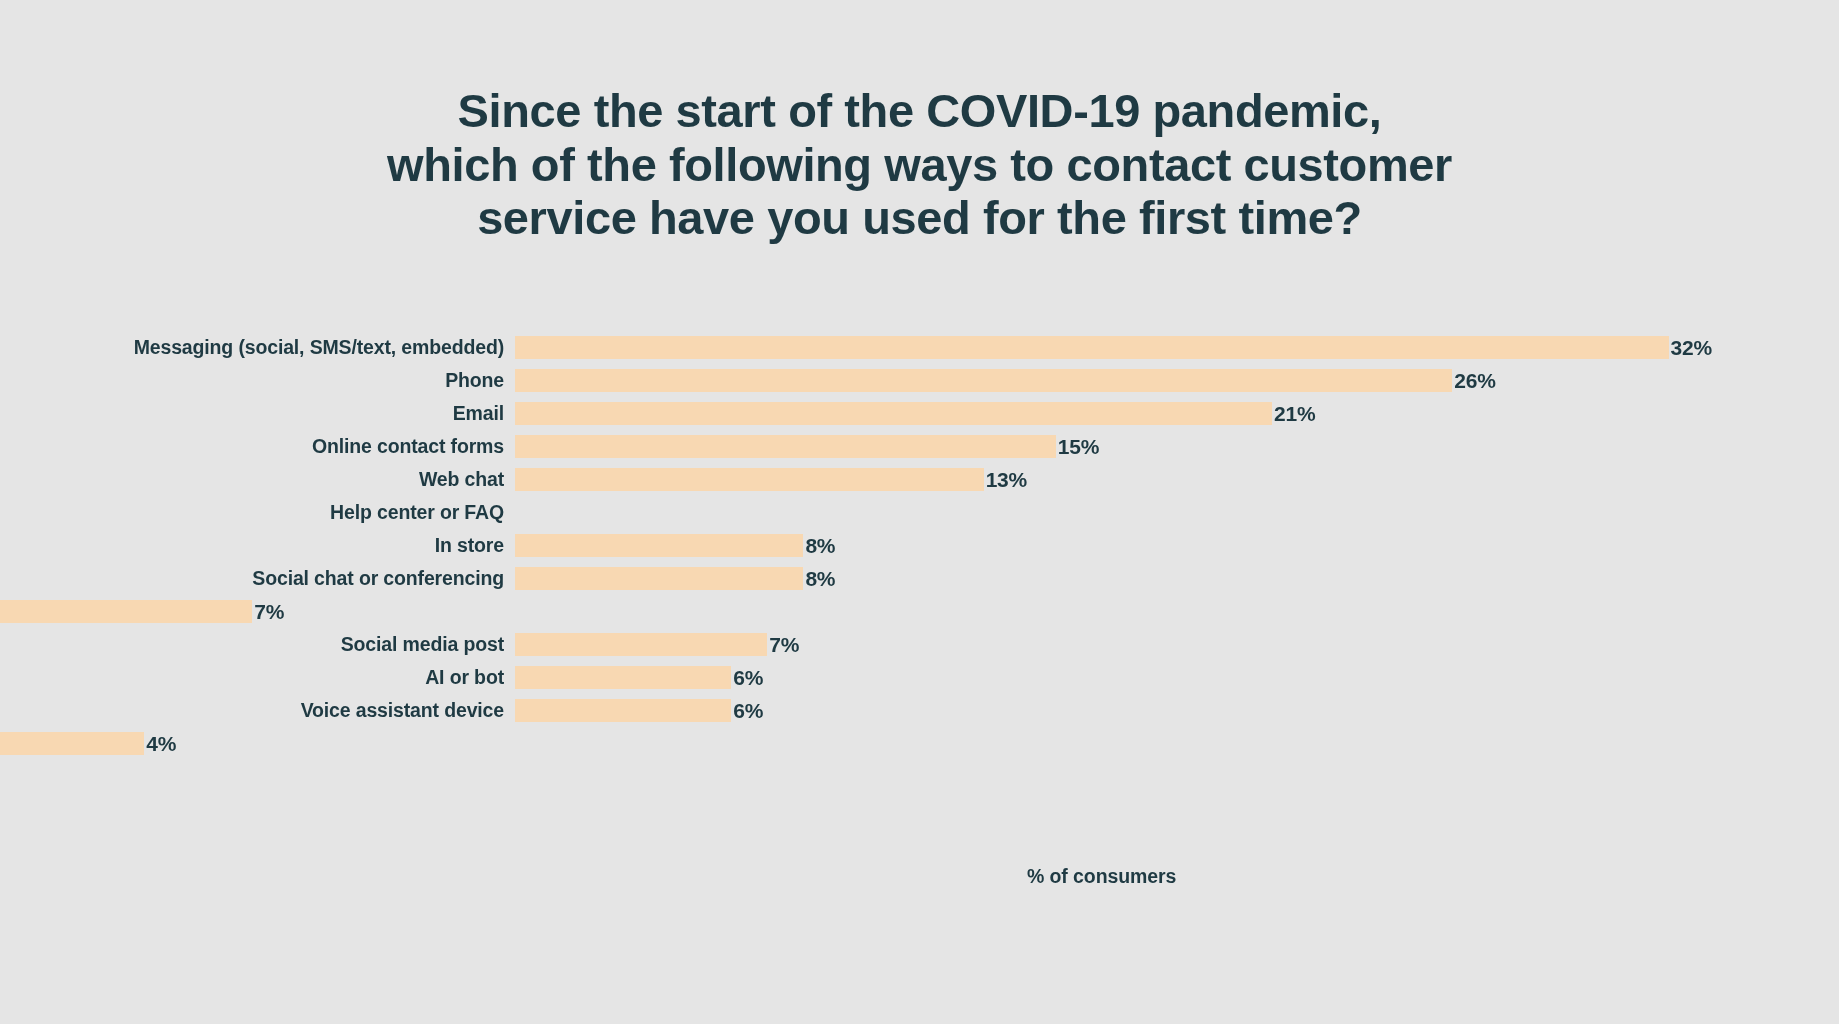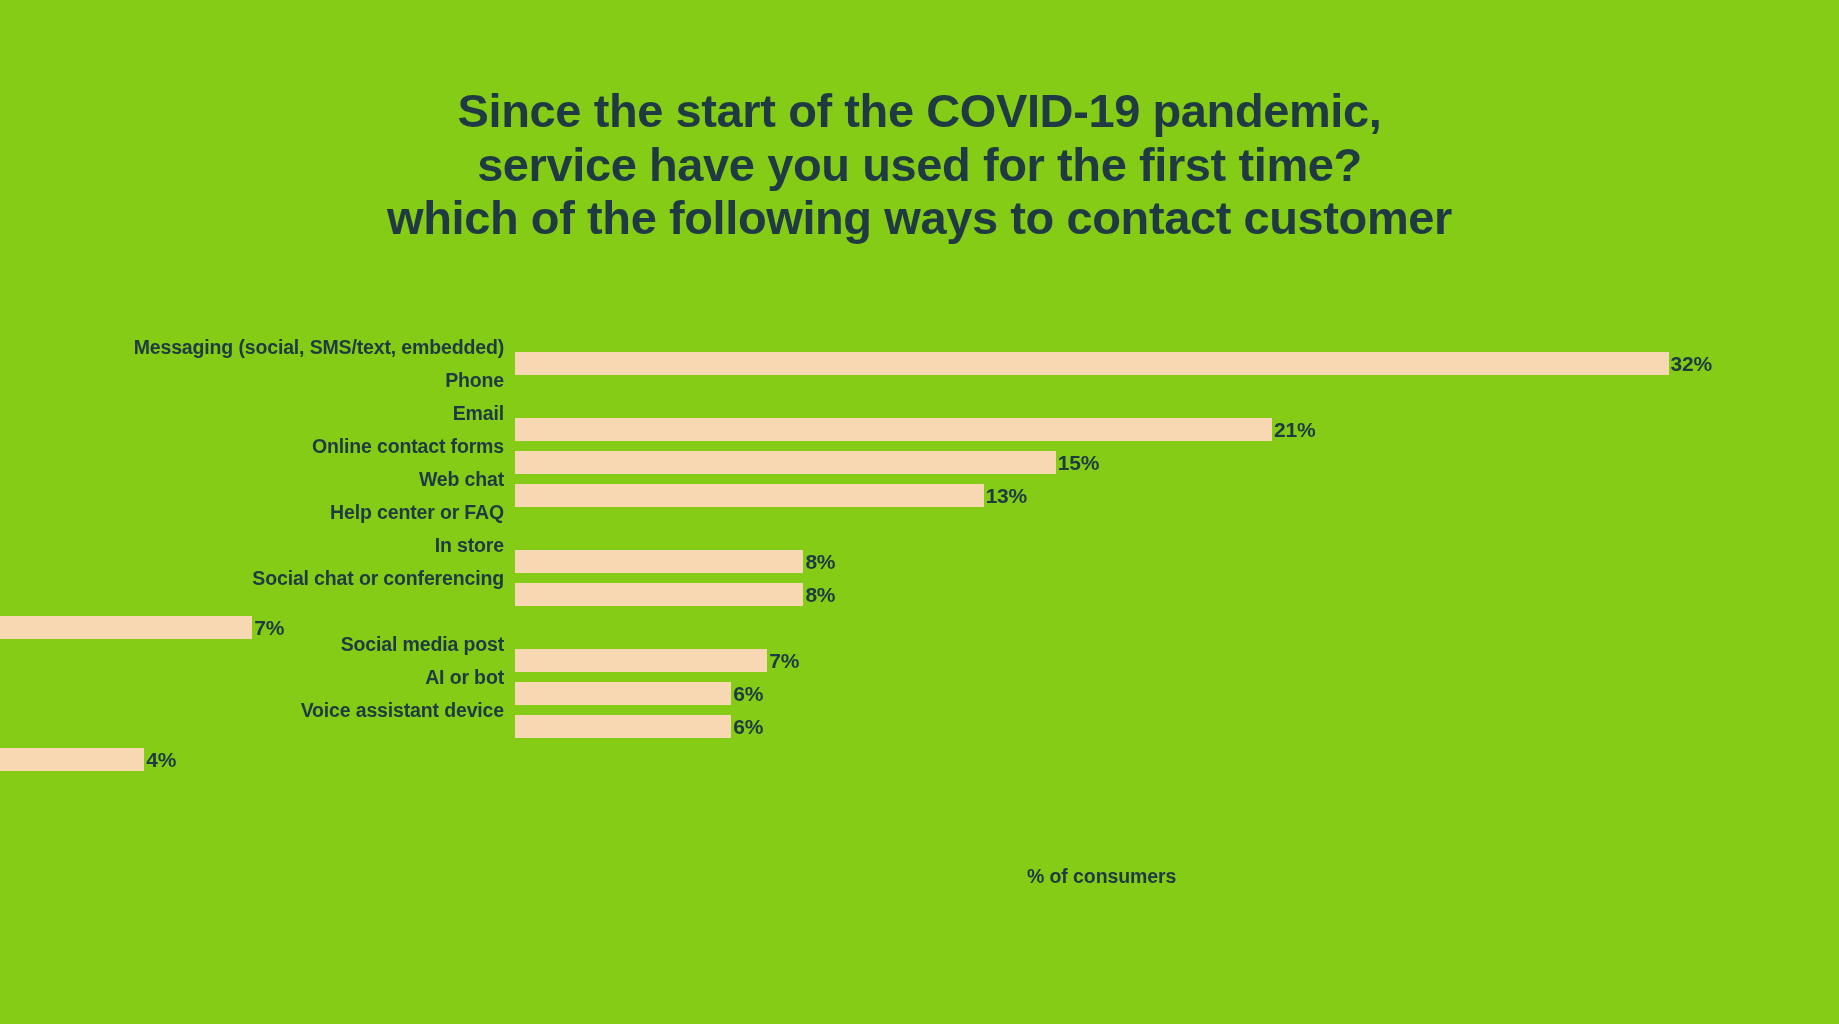--- a/index.html
+++ b/index.html
@@ -14,21 +14,21 @@
     overflow: hidden;
     font-family: "Liberation Sans", sans-serif;
     color: #1f3a43;
     -webkit-font-smoothing: antialiased;
   }
 
   .canvas {
     position: relative;
     width: 1839px;
     height: 1024px;
-    background: #84cc16;
+    background: #e5e5e5;
   }
 
   
   .chart-title {
     position: absolute;
     left: 0;
     top: 84px;
     width: 1839px;
     text-align: center;
     font-size: 47px;
@@ -68,21 +68,20 @@
     white-space: nowrap;
     letter-spacing: -0.15px;
   }
 
   .bar-wrap {
     position: relative;
     flex: 1 1 auto;
     height: 23px;
     display: flex;
     align-items: center;
-    margin-top: 16px;
   }
 
   .bar {
     height: 23px;
     background: #f8d8b2;
     flex: 0 0 auto;
   }
 
   .bar-value {
     font-size: 21px;
@@ -106,36 +105,40 @@
     white-space: nowrap;
   }
 </style>
 </head>
 <body style="background: rgb(255, 255, 255);">
 
 <div class="canvas">
 
   <div class="chart-title">
     <span class="tline">Since the start of the COVID-19 pandemic,</span>
+    <span class="tline">which of the following ways to contact customer</span>
     <span class="tline">service have you used for the first time?</span>
-    <span class="tline">which of the following ways to contact customer</span>
   </div>
 
   <div class="plot">
 
     <div class="bar-row">
       <div class="cat-label">Messaging (social, SMS/text, embedded)</div>
       <div class="bar-wrap">
         <div class="bar" style="width: 1153.6px; background: rgb(248, 216, 178);"></div>
         <div class="bar-value">32%</div>
       </div>
     </div>
 
     <div class="bar-row">
       <div class="cat-label">Phone</div>
+      <div class="bar-wrap">
+        <div class="bar" style="width: 937.3px; background: rgb(248, 216, 178);"></div>
+        <div class="bar-value">26%</div>
+      </div>
     </div>
 
     <div class="bar-row">
       <div class="cat-label">Email</div>
       <div class="bar-wrap">
         <div class="bar" style="width: 757.05px; background: rgb(248, 216, 178);"></div>
         <div class="bar-value">21%</div>
       </div>
     </div>
 

